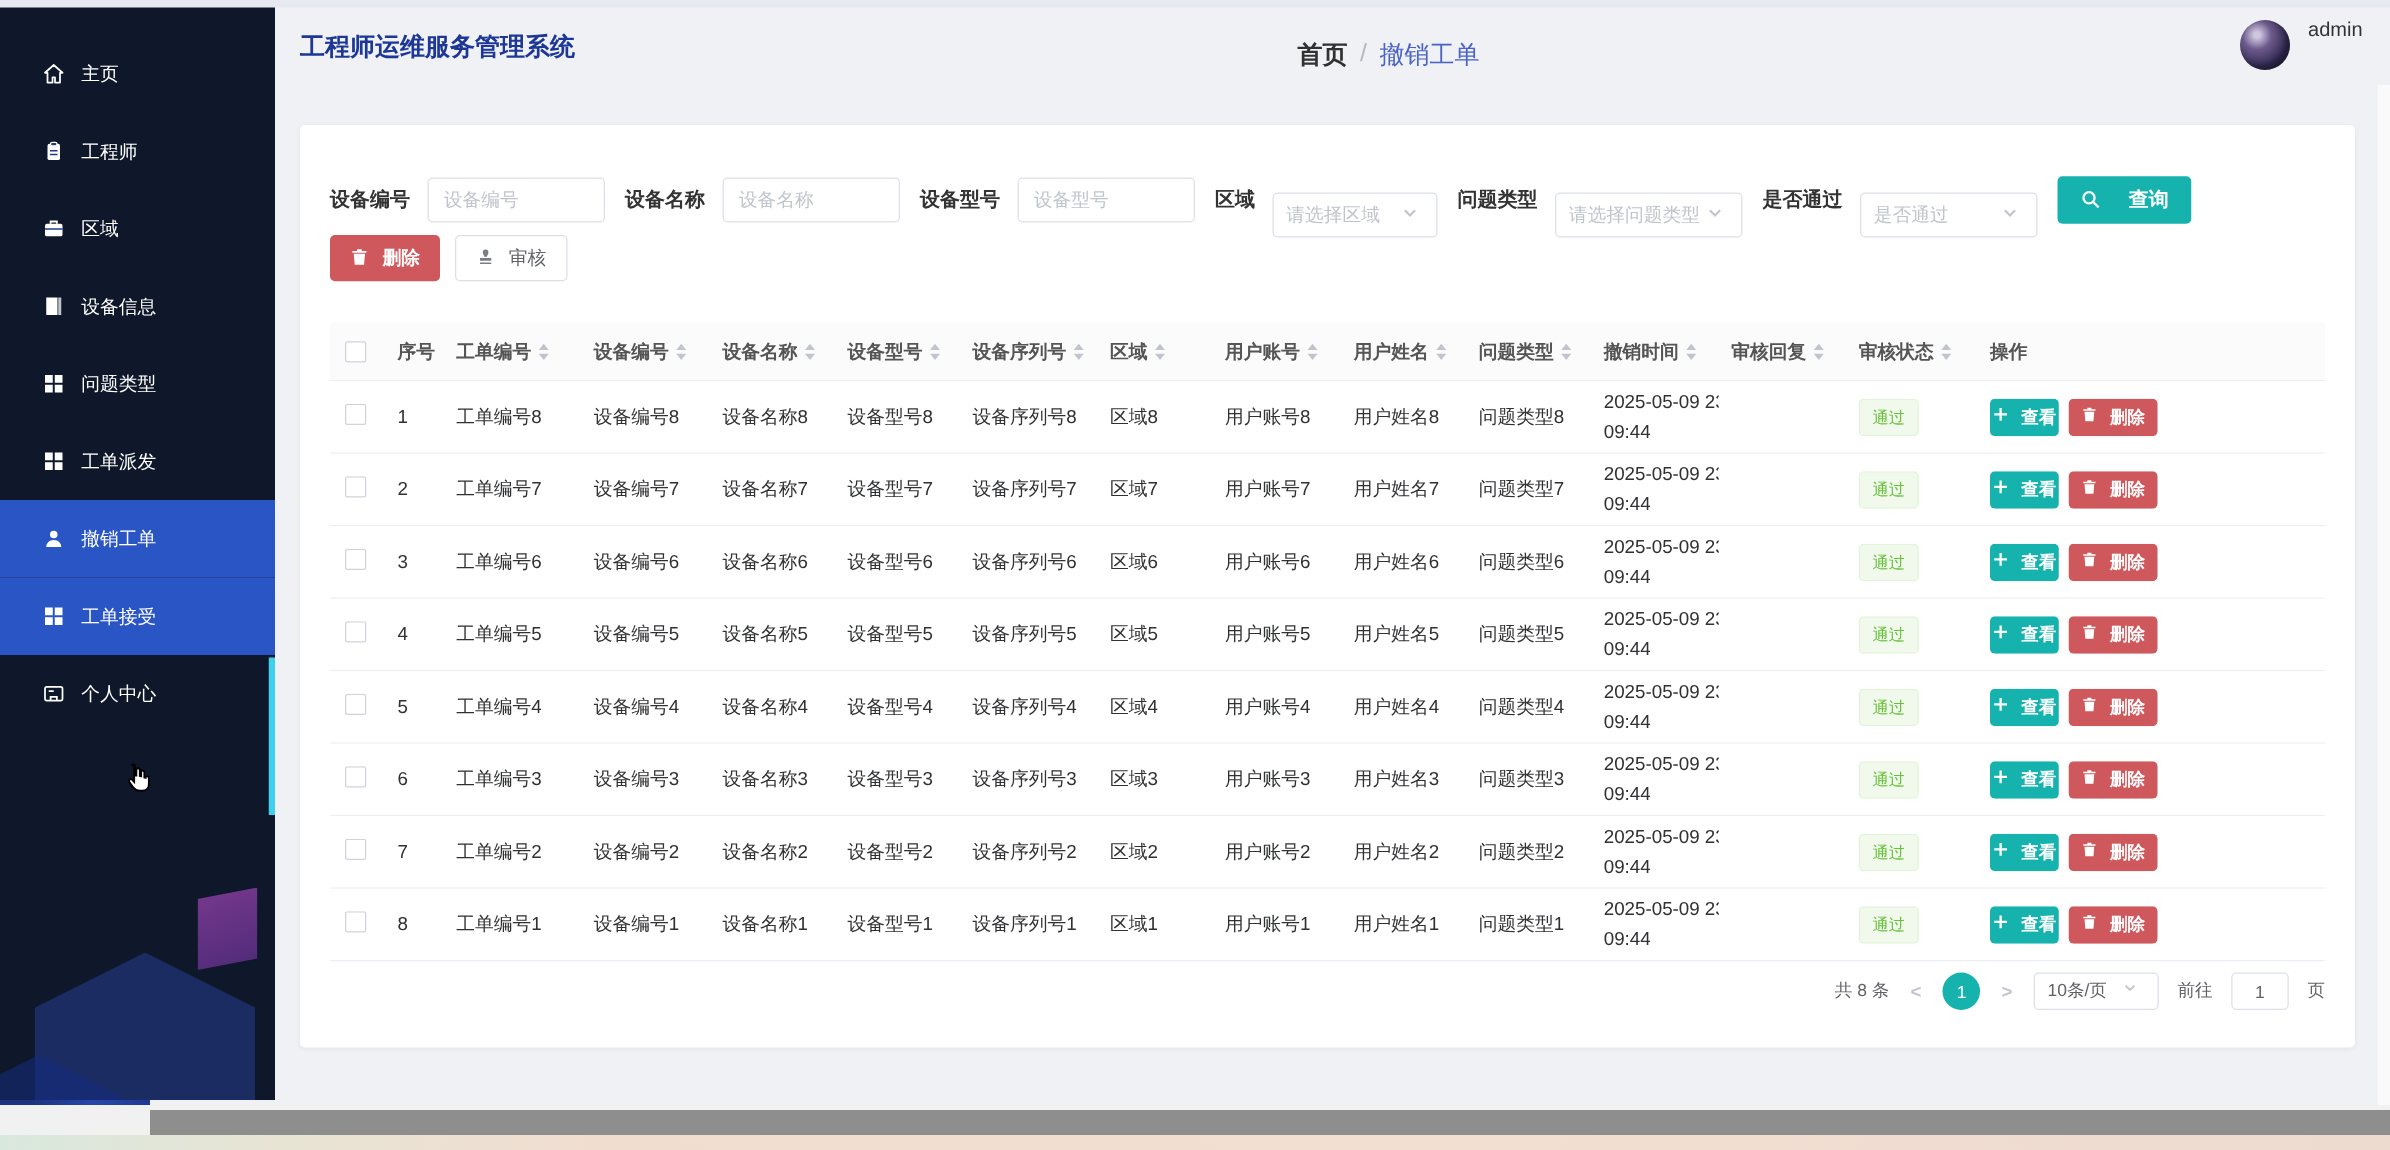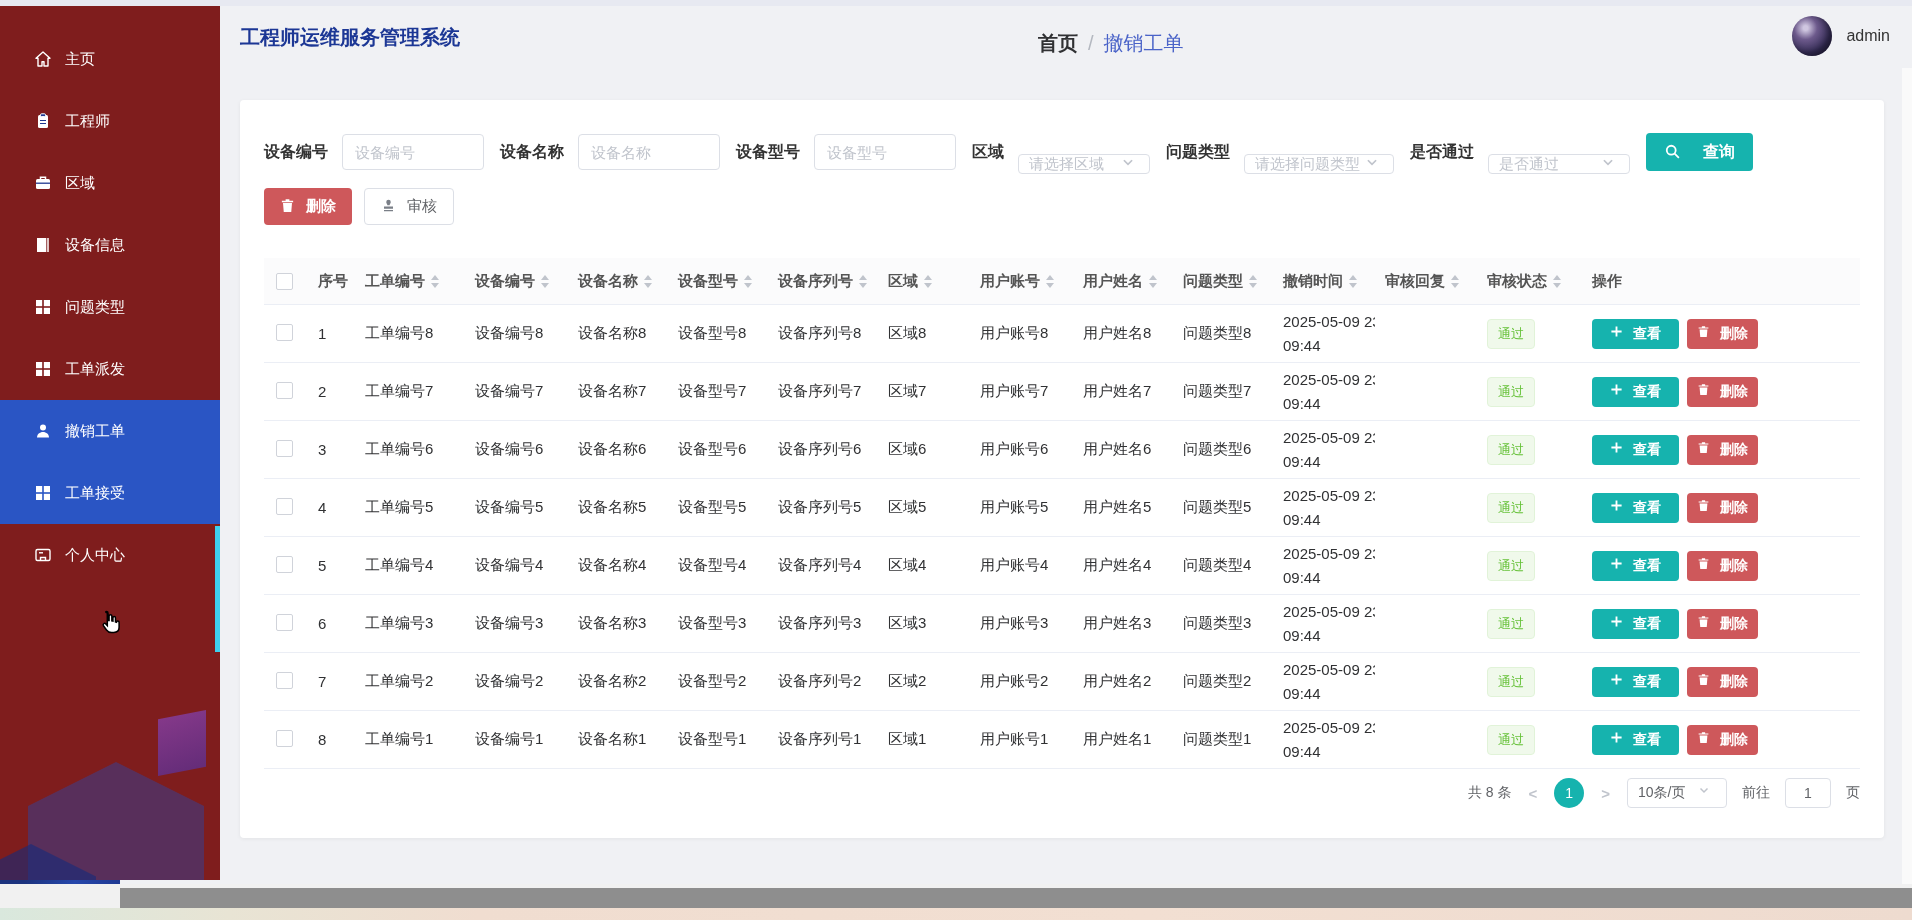--- a/index.html
+++ b/index.html
@@ -5,51 +5,51 @@
   html,body{margin:0;padding:0;}
   body{
     width:1912px;height:920px;position:relative;overflow:hidden;
     font-family:"Liberation Sans","DejaVu Sans",sans-serif;
     background:#f0f1f4;color:#303133;
   }
   
   .top-strip{position:absolute;left:0;top:0;width:1912px;height:6px;background:#e7e9f1;}
 
   
-  .sidebar{position:absolute;left:0;top:6px;width:220px;height:874px;background:#7f1d1d;overflow:hidden;}
+  .sidebar{position:absolute;left:0;top:6px;width:220px;height:874px;background:#0f172a;overflow:hidden;}
   .side-menu{position:relative;padding-top:22px;}
   .side-item{height:62px;display:flex;align-items:center;padding-left:34px;gap:13px;color:#fff;font-size:15px;cursor:pointer;position:relative;z-index:2;}
   .side-item.active,.side-item.hover{background:#2a55c4;}
   .s-icon{width:18px;height:18px;display:inline-flex;}
   .s-icon svg{width:18px;height:18px;}
   .active-indicator{position:absolute;right:0;top:520px;width:5px;height:126px;background:#3ed0ee;z-index:3;}
   .deco-purple{position:absolute;left:158px;top:704px;width:48px;height:66px;background:linear-gradient(160deg,#8a3f9f,#5a2d86);clip-path:polygon(0 14%,100% 0,100% 86%,0 100%);opacity:.85;}
   .deco-cube1{position:absolute;left:28px;top:756px;width:176px;height:176px;background:#2a46a8;clip-path:polygon(50% 0,100% 25%,100% 75%,50% 100%,0 75%,0 25%);opacity:.45;}
   .deco-cube2{position:absolute;left:-34px;top:838px;width:130px;height:130px;background:#142c7c;clip-path:polygon(50% 0,100% 25%,100% 75%,50% 100%,0 75%,0 25%);opacity:.6;}
   .cube-foot{position:absolute;left:0;top:880px;width:120px;height:28px;background:linear-gradient(100deg,#1c337e 20%,#2647ab 60%,#1f3890);}
 
   
   .header{position:absolute;left:220px;top:6px;right:0;height:62px;}
   .page-title{position:absolute;left:20px;top:18px;font-size:20px;font-weight:bold;color:#1c3795;}
   .breadcrumb{position:absolute;left:818px;top:24px;font-size:20px;display:flex;gap:10px;align-items:center;}
   .bc-home{font-weight:bold;color:#303133;}
   .bc-sep{color:#b4b8c0;}
   .bc-cur{color:#4a63c8;}
-  .user-menu{position:absolute;right:22px;top:10px;display:flex;align-items:center;gap:14px;cursor:pointer;}
+  .user-menu{position:absolute;right:22px;top:10px;display:flex;align-items:flex-start;gap:14px;cursor:pointer;}
   .avatar{width:40px;height:40px;border-radius:50%;background:radial-gradient(circle at 34% 30%,#cfc6e0 6%,#6d5a8c 30%,#342c55 65%,#211c3a 100%);box-shadow:inset -4px -3px 6px rgba(0,0,0,.35);}
   .user-name{font-size:16px;color:#333;}
 
   
   .card{position:absolute;left:240px;top:100px;width:1644px;height:738px;background:#fff;border-radius:4px;box-shadow:0 1px 4px rgba(0,0,0,.06);}
   .filter-bar{position:absolute;left:24px;top:30px;right:24px;display:flex;align-items:center;gap:16px;}
   .f-item{display:flex;align-items:center;gap:14px;}
   .f-label{font-size:16px;font-weight:600;color:#333;white-space:nowrap;}
   .f-input{height:36px;border:1px solid #dcdfe6;border-radius:4px;padding:0 12px;font-size:15px;color:#333;outline:none;box-sizing:border-box;font-family:inherit;}
   .f-input::placeholder{color:#c0c4cc;}
-  .f-select{height:20px;border:1px solid #dcdfe6;border-radius:4px;display:flex;align-items:center;justify-content:space-between;padding:0 10px;color:#c0c4cc;font-size:15px;background:#fff;box-sizing:border-box;cursor:pointer;margin-top:24px;}
+  .f-select{height:36px;border:1px solid #dcdfe6;border-radius:4px;display:flex;align-items:center;justify-content:space-between;padding:0 10px;color:#c0c4cc;font-size:15px;background:#fff;box-sizing:border-box;cursor:pointer;margin-top:24px;}
   .f-select svg{width:14px;height:14px;}
   .btn{border:none;border-radius:4px;cursor:pointer;display:inline-flex;align-items:center;justify-content:center;font-family:inherit;}
   .btn-query{height:38px;padding:0 18px;background:#16b3ae;color:#fff;font-size:16px;font-weight:bold;gap:21px;}
   .btn-query svg{width:17px;height:17px;}
   .toolbar{position:absolute;left:24px;top:88px;display:flex;gap:12px;}
   .btn-danger{height:37px;padding:0 16px;background:#ce585b;color:#fff;font-size:15px;font-weight:bold;gap:8px;}
   .btn-plain{height:37px;padding:0 16px;background:#fff;color:#606266;font-size:15px;border:1px solid #dcdfe6;gap:8px;}
   .btn-danger svg,.btn-plain svg{width:15px;height:15px;}
 
   
@@ -60,21 +60,21 @@
   .row{height:57px;border-bottom:1px solid #ebeef5;background:#fff;}
   .td{font-size:15px;color:#303133;padding-left:10px;white-space:nowrap;overflow:hidden;}
   .td.c-check,.th.c-check{padding-left:12px;}
   .cbx{width:15px;height:15px;border:1px solid #d0d3da;border-radius:2px;background:#fff;display:inline-block;}
   .sort{display:inline-flex;flex-direction:column;gap:3px;margin-left:6px;}
   .sort i{display:block;width:0;height:0;border-left:4px solid transparent;border-right:4px solid transparent;}
   .sort .up{border-bottom:5px solid #c0c4cc;}
   .sort .down{border-top:5px solid #c0c4cc;}
   .time-cell div{line-height:1.55;}
   .badge{display:inline-block;padding:5px 10px;background:#f0f9eb;border:1px solid #e1f3d8;color:#67c23a;border-radius:4px;font-size:13px;}
-  .btn-view{height:30px;padding:0 18px;background:#16b3ae;color:#fff;font-size:14px;font-weight:bold;gap:5px;margin-right:8px;}
+  .btn-view{height:30px;padding:0 2px;background:#16b3ae;color:#fff;font-size:14px;font-weight:bold;gap:5px;margin-right:8px;}
   .btn-rowdel{height:30px;padding:0 10px;background:#ce585b;color:#fff;font-size:14px;font-weight:bold;gap:5px;}
   .btn-view svg,.btn-rowdel svg{width:13px;height:13px;}
 
   
   .pagination{position:absolute;right:24px;top:678px;display:flex;align-items:center;gap:15px;font-size:14px;color:#606266;}
   .pg-arrow{color:#c0c4cc;font-size:15px;font-weight:bold;cursor:pointer;padding:0 2px;}
   .pg-page{width:30px;height:30px;border-radius:50%;background:#16b3ae;color:#fff;display:flex;align-items:center;justify-content:center;font-size:14px;cursor:pointer;}
   .pg-size{width:100px;height:30px;border:1px solid #dcdfe6;border-radius:4px;display:flex;align-items:center;justify-content:space-between;padding:0 10px;color:#606266;cursor:pointer;box-sizing:border-box;}
   .pg-size svg{width:12px;height:12px;}
   .pg-goto-input{width:46px;height:30px;border:1px solid #dcdfe6;border-radius:4px;text-align:center;font-size:14px;color:#606266;outline:none;box-sizing:border-box;font-family:inherit;}

